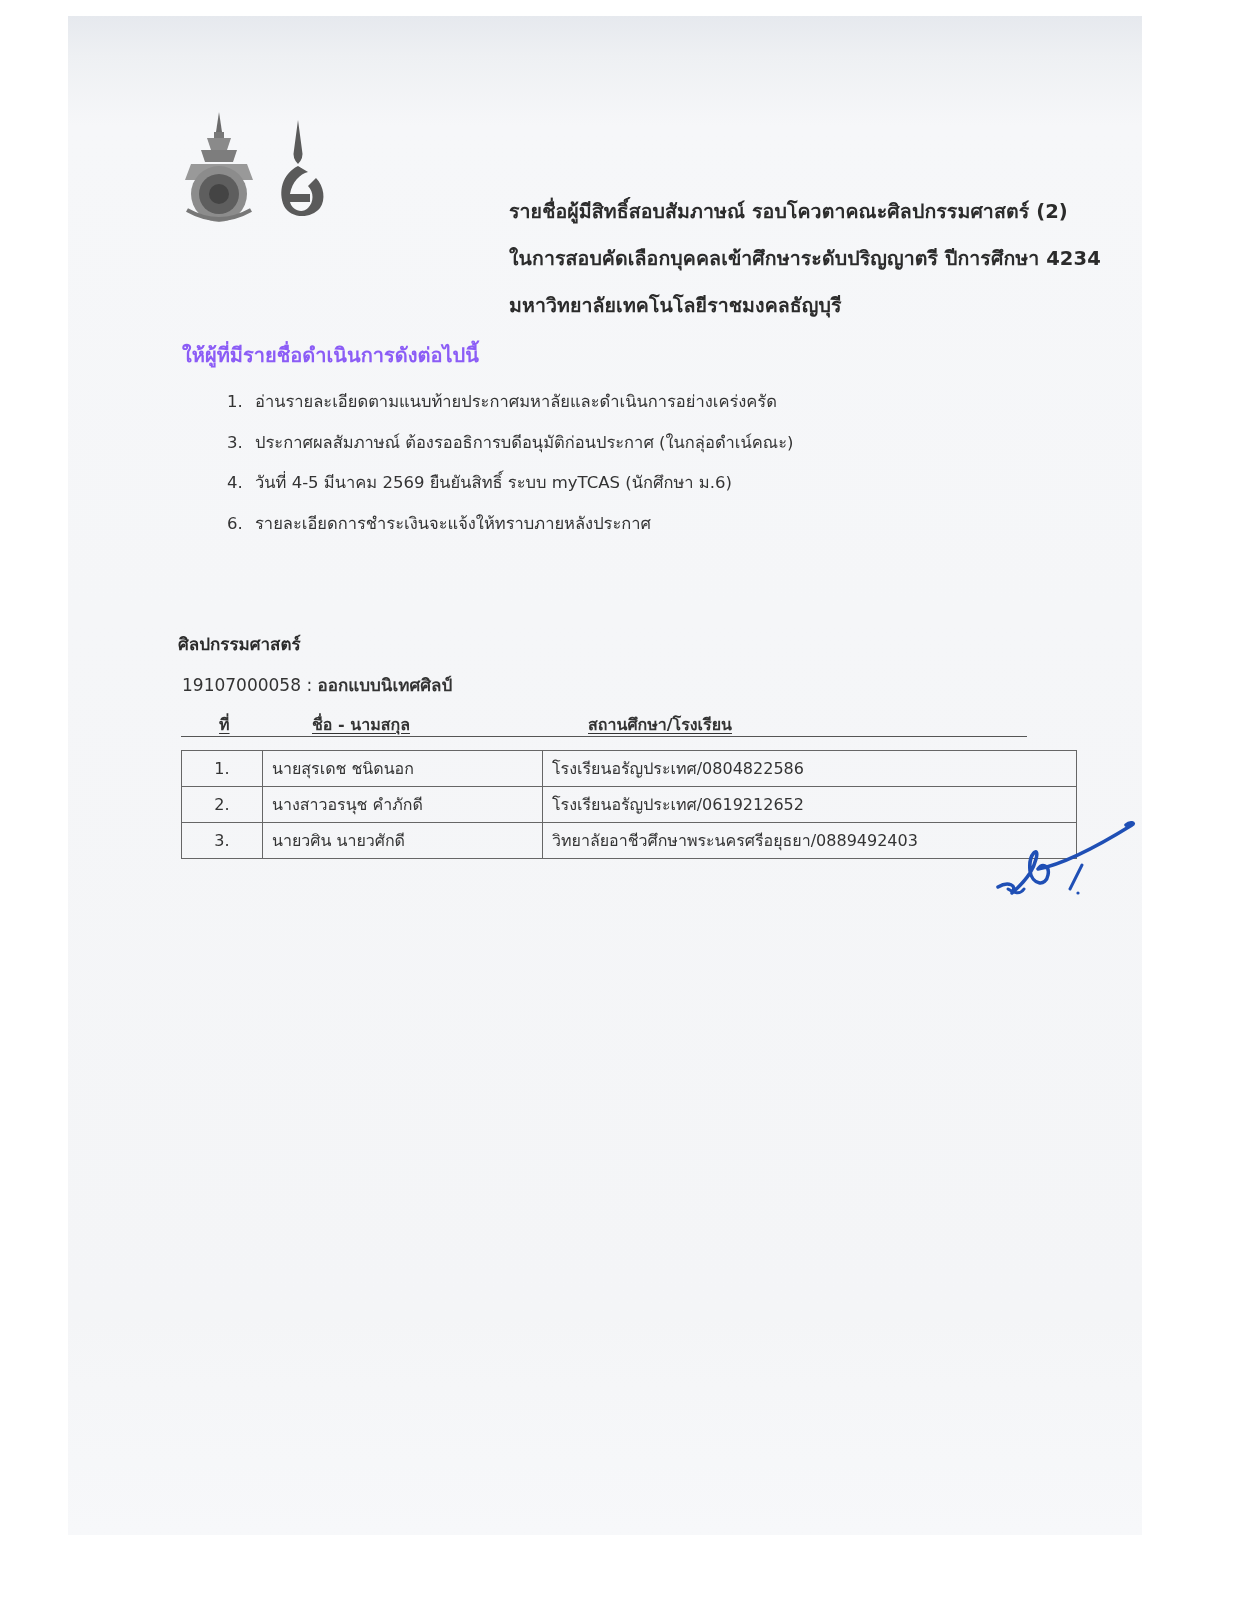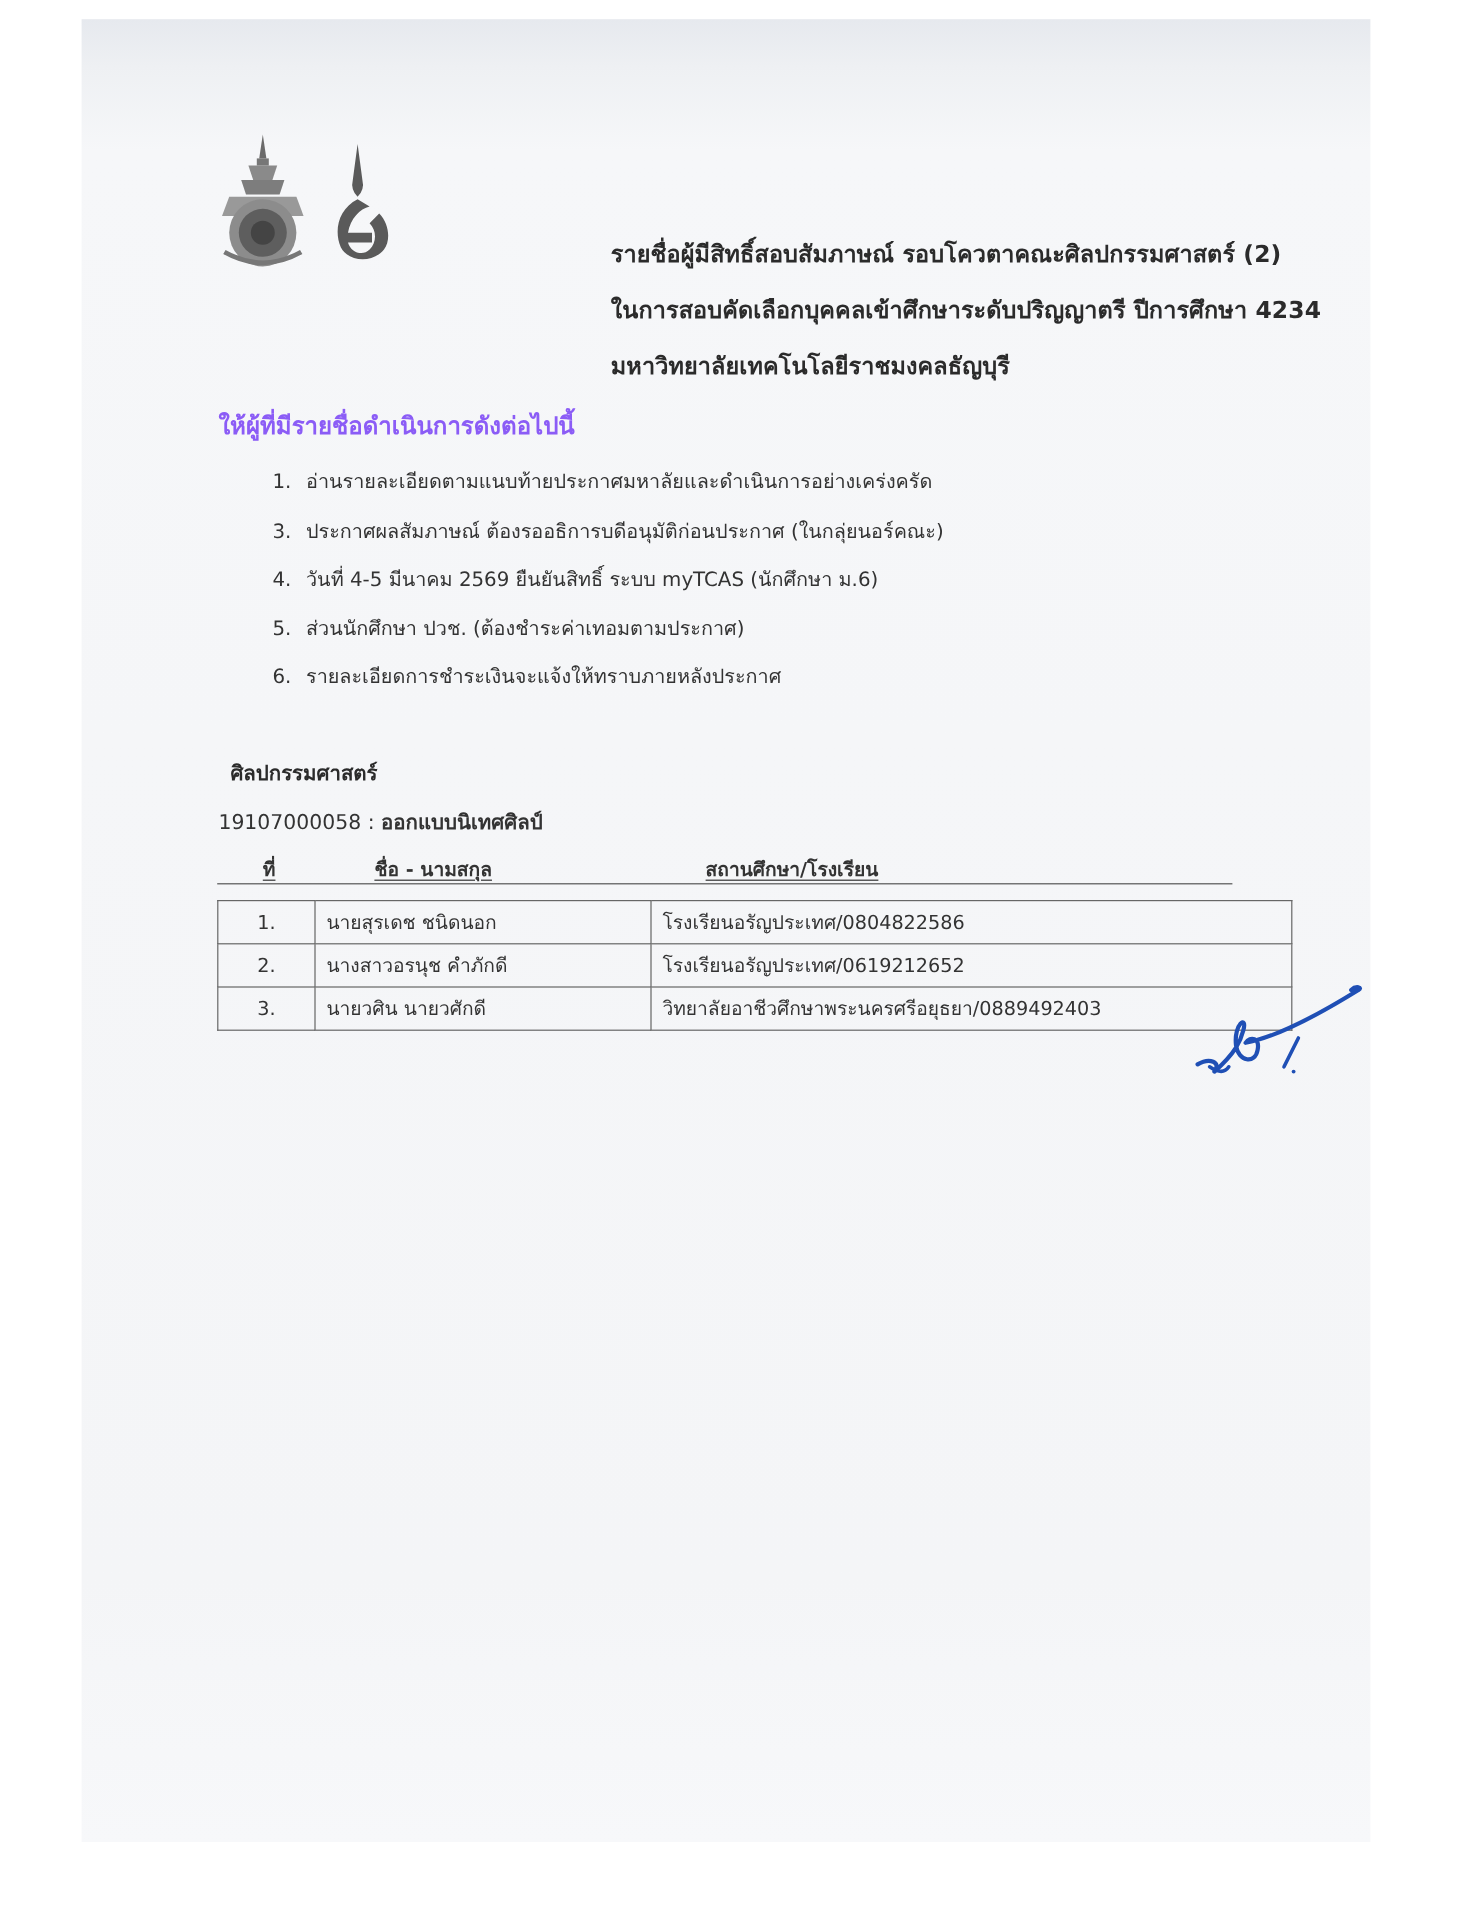--- a/index.html
+++ b/index.html
@@ -10,21 +10,21 @@
   .page {
     position:absolute; left:68px; top:16px; width:1074px; height:1519px;
     background:linear-gradient(180deg,#e6e9ee 0px,#eef0f3 40px,#f6f7f9 110px,#f5f6f8 600px,#f4f5f7 1300px,#f7f8fa 1519px);
   }
   .logos { position:absolute; left:183px; top:110px; width:145px; height:115px; }
   .title { position:absolute; left:509px; top:188px; font-size:19.5px; font-weight:bold; line-height:47px; color:#2b2b2b; letter-spacing:0.1px; }
   .instr-head { position:absolute; left:182px; top:339px; font-size:20px; font-weight:bold; color:#8b5cf6; }
   .steps { position:absolute; left:182px; top:388px; font-size:16.5px; color:#333; }
   .steps .step { height:40.5px; line-height:28px; white-space:nowrap;margin-left:45px; }
   .steps .num { display:inline-block; width:28px; }
-  .faculty { position:absolute; left:192px; top:630px; font-size:17px; font-weight:bold; color:#2b2b2b; }
+  .faculty { position:absolute; left:178px; top:630px; font-size:17px; font-weight:bold; color:#2b2b2b; }
   .program { position:absolute; left:182px; top:671px; font-size:17px; color:#333; }
   .program b { font-weight:bold; }
   .head-row { position:absolute; left:181px; top:712px; width:846px; height:24px; border-bottom:1.5px solid #555; font-size:16px; font-weight:bold; color:#333; }
   .head-row span { position:absolute; top:0; text-decoration:underline; text-underline-offset:3px; }
   table.list { position:absolute; left:181px; top:750px; width:896px; border-collapse:collapse; font-size:16px; color:#333; }
   table.list td { border:1.5px solid #666; height:35px; padding:0 0 0 9px; vertical-align:middle; white-space:nowrap; }
   table.list td.no { width:80px; text-align:center; padding:0; }
   table.list td.name { width:270px; }
   .signature { position:absolute; left:990px; top:815px; width:150px; height:90px; }
 </style>
@@ -57,23 +57,22 @@
 <div class="title">
   <div>รายชื่อผู้มีสิทธิ์สอบสัมภาษณ์ รอบโควตาคณะศิลปกรรมศาสตร์ (2)</div>
   <div>ในการสอบคัดเลือกบุคคลเข้าศึกษาระดับปริญญาตรี ปีการศึกษา 4234</div>
   <div>มหาวิทยาลัยเทคโนโลยีราชมงคลธัญบุรี</div>
 </div>
 
 <div class="instr-head">ให้ผู้ที่มีรายชื่อดำเนินการดังต่อไปนี้</div>
 
 <div class="steps">
   <div class="step"><span class="num">1.</span><span>อ่านรายละเอียดตามแนบท้ายประกาศมหาลัยและดำเนินการอย่างเคร่งครัด</span></div>
-  <div class="step"><span class="num">3.</span><span>ประกาศผลสัมภาษณ์ ต้องรออธิการบดีอนุมัติก่อนประกาศ (ในกลุ่ยนอร์คณะ)</span></div>
+  <div class="step"><span class="num">3.</span><span>ประกาศผลสัมภาษณ์ ต้องรออธิการบดีอนุมัติก่อนประกาศ (ในกลุ่อดำเน์คณะ)</span></div>
   <div class="step"><span class="num">4.</span><span>วันที่ 4-5  มีนาคม  2569 ยืนยันสิทธิ์ ระบบ  myTCAS (นักศึกษา ม.6)</span></div>
-  <div class="step"><span class="num">5.</span><span>ส่วนนักศึกษา ปวช. (ต้องชำระค่าเทอมตามประกาศ)</span></div>
   <div class="step"><span class="num">6.</span><span>รายละเอียดการชำระเงินจะแจ้งให้ทราบภายหลังประกาศ</span></div>
 </div>
 
 <div class="faculty">ศิลปกรรมศาสตร์</div>
 
 <div class="program">
   <span>19107000058</span><span> : </span><b>ออกแบบนิเทศศิลป์</b>
 </div>
 
 <div class="head-row">

